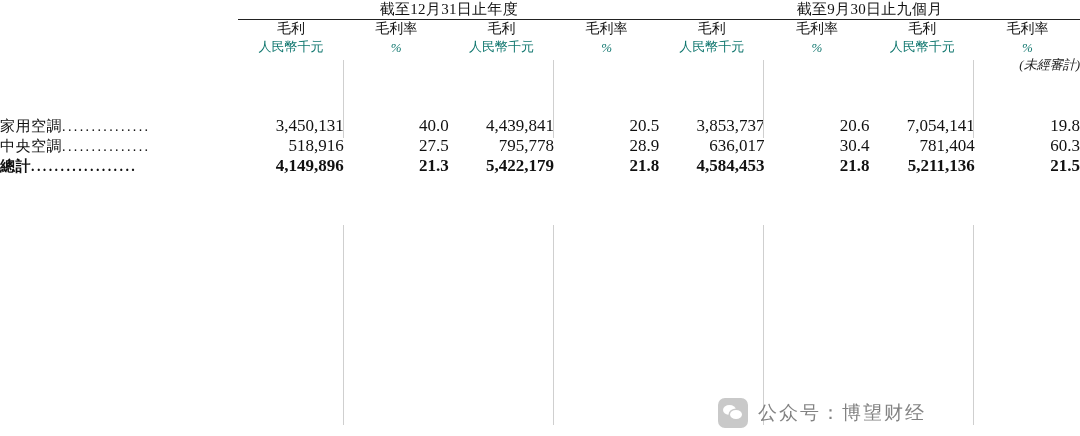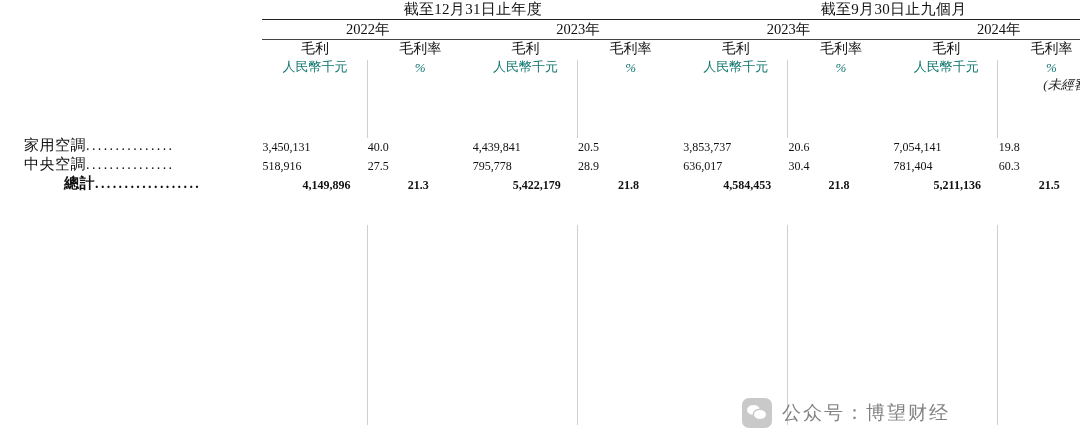--- a/index.html
+++ b/index.html
@@ -12,21 +12,20 @@
     height: 436px;
     font-family: "Liberation Serif", "DejaVu Serif", serif;
     color: #111111;
     position: relative;
     overflow: hidden;
   }
   .sheet {
     position: relative;
     width: 944px;
     height: 436px;
-    margin-left: 24px;
   }
   table.fin {
     border-collapse: collapse;
     width: 1080px;
     table-layout: fixed;
   }
   table.fin td, table.fin th {
     padding: 0;
     margin: 0;
     vertical-align: bottom;
@@ -85,28 +84,27 @@
     font-size: 15px;
     white-space: nowrap;
     padding: 10px 0 8px 0;
     letter-spacing: 0.5px;
   }
   .rowlabel .dots {
     letter-spacing: 2.4px;
     font-size: 14px;
   }
   .num {
-    text-align: left;
-    font-size: 12px;
+    text-align: right;
+    font-size: 17px;
     padding: 10px 10px 8px 0;
     white-space: nowrap;
   }
   .total .rowlabel, .total .num {
     font-weight: bold;
-    padding-left: 40px;
   }
   .total td {
     padding-top: 14px;
   }
 
   
   .vline {
     position: absolute;
     width: 1px;
     background: #cfcfcf;
@@ -182,27 +180,20 @@
         <col class="c-pct">
     </colgroup>
     <tbody>
 
       <tr>
         <td></td>
         <td class="grp-head rule-top" colspan="4">截至12月31日止年度</td>
         <td class="grp-head rule-top" colspan="4">截至9月30日止九個月</td>
       </tr>
 
-      <tr>
-        <td></td>
-        <td class="yr-head rule-thin" colspan="2">2022年</td>
-        <td class="yr-head rule-thin" colspan="2">2023年</td>
-        <td class="yr-head rule-thin" colspan="2">2023年</td>
-        <td class="yr-head rule-thin" colspan="2">2024年</td>
-      </tr>
 
       <tr>
         <td></td>
         <td class="sub-head">毛利</td>
         <td class="sub-head">毛利率</td>
         <td class="sub-head">毛利</td>
         <td class="sub-head">毛利率</td>
         <td class="sub-head">毛利</td>
         <td class="sub-head">毛利率</td>
         <td class="sub-head">毛利</td>

